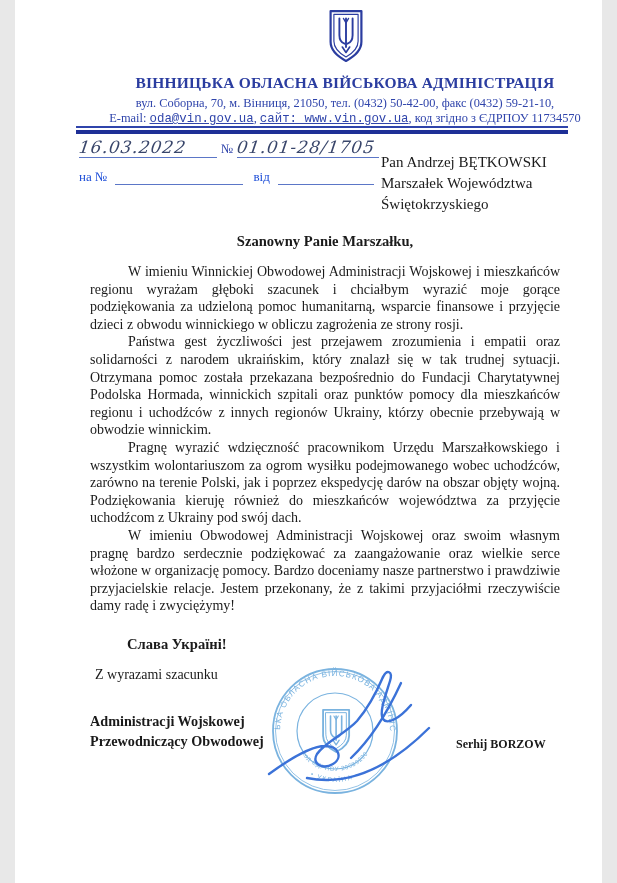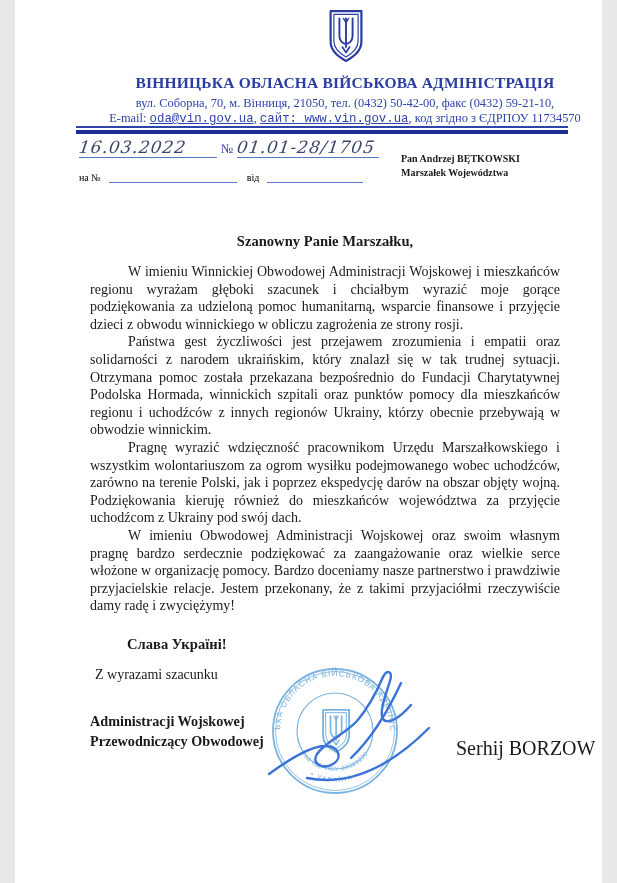--- a/index.html
+++ b/index.html
@@ -28,38 +28,38 @@
   .hand{
     font-family:"DejaVu Serif","Liberation Serif",serif;font-style:italic;
     color:#39466b;font-size:17px;letter-spacing:1px;transform:skewX(-8deg);
     display:inline-block;
   }
   .ref-row1{left:64px;top:137px;height:24px;}
   .hw-box{display:inline-block;border-bottom:1.4px solid #5b76c7;text-align:left;vertical-align:bottom;}
   .hw-date{width:138px;}
   .hw-num{width:142px;}
   .no-symbol{color:#2f44ab;font-size:13px;vertical-align:bottom;padding:0 4px 1px 4px;display:inline-block;}
-  .ref-row2{left:64px;top:169px;color:#000000;font-size:10px;}
+  .ref-row2{left:64px;top:169px;color:#1d4ed8;font-size:13px;}
   .blank{display:inline-block;border-bottom:1.4px solid #5b76c7;height:13px;vertical-align:bottom;}
   .blank1{width:128px;margin:0 10px 0 8px;}
   .blank2{width:96px;margin-left:8px;}
 
   
-  .recipient{left:386px;top:152px;font-weight:bold;font-size:10px;line-height:1.4;}
+  .recipient{left:366px;top:152px;font-weight:normal;font-size:15px;line-height:1.4;}
 
   
   .salutation{left:75px;top:233px;width:470px;text-align:center;font-weight:bold;font-size:14.6px;}
   .body-text{left:75px;top:263px;width:470px;font-size:14px;line-height:17.6px;text-align:justify;}
   .body-text p{margin:0;text-indent:38px;}
   .slava{left:112px;top:636px;font-weight:bold;font-size:14.6px;}
 
   
   .regards{left:80px;top:667px;font-size:14px;}
   .sign-title{left:75px;top:712px;font-weight:bold;font-size:14.2px;line-height:1.4;z-index:1;}
-  .signer-name{left:441px;top:737px;font-weight:normal;font-size:20px;z-index:1;}
+  .signer-name{left:441px;top:737px;font-weight:bold;font-size:12px;z-index:1;}
 
   
   .stamp{left:255px;top:666px;width:130px;height:130px;z-index:2;opacity:.9;}
   .stamp-ring-text{font-family:"Liberation Sans","DejaVu Sans",sans-serif;fill:#6cabdc;}
   .sig{left:236px;top:660px;width:190px;height:140px;z-index:3;}
 </style>
 </head>
 <body>
 
 <svg width="0" height="0" style="position:absolute" aria-hidden="true">
@@ -90,20 +90,21 @@
     <div class="thin"></div>
     <div class="thick"></div>
   </div>
 
   <div class="abs ref-row1"><span class="hw-box hw-date"><span class="hand">16.03.2022</span></span><span class="no-symbol">№</span><span class="hw-box hw-num"><span class="hand">01.01-28/1705</span></span></div>
   <div class="abs ref-row2"><span>на №</span><span class="blank blank1"></span><span>від</span><span class="blank blank2"></span></div>
 
   <div class="abs recipient">
     <div>Pan Andrzej BĘTKOWSKI</div>
     <div>Marszałek Województwa</div>
+    <div>Świętokrzyskiego</div>
   </div>
 
   <div class="abs salutation">Szanowny Panie Marszałku,</div>
 
   <div class="abs body-text">
     <p>W imieniu Winnickiej Obwodowej Administracji Wojskowej i mieszkańców regionu wyrażam głęboki szacunek i  chciałbym wyrazić moje gorące podziękowania za udzieloną pomoc humanitarną, wsparcie finansowe i przyjęcie dzieci z obwodu winnickiego w obliczu zagrożenia ze strony rosji.</p>
     <p>Państwa gest życzliwości jest przejawem zrozumienia i empatii oraz solidarności z narodem ukraińskim, który znalazł się w tak trudnej sytuacji. Otrzymana pomoc została przekazana bezpośrednio do Fundacji Charytatywnej Podolska Hormada, winnickich szpitali oraz punktów pomocy dla mieszkańców regionu i uchodźców z innych regionów Ukrainy, którzy obecnie przebywają w obwodzie winnickim.</p>
     <p>Pragnę wyrazić wdzięczność pracownikom Urzędu Marszałkowskiego i wszystkim wolontariuszom za ogrom wysiłku podejmowanego wobec uchodźców, zarówno na terenie Polski, jak i poprzez ekspedycję darów na obszar objęty wojną. Podziękowania kieruję również do mieszkańców województwa za przyjęcie uchodźcom z Ukrainy pod swój dach.</p>
     <p>W imieniu Obwodowej Administracji Wojskowej oraz swoim własnym pragnę bardzo serdecznie podziękować za zaangażowanie oraz wielkie serce włożone w organizację pomocy. Bardzo doceniamy nasze partnerstwo i prawdziwie przyjacielskie relacje. Jestem przekonany, że z takimi przyjaciółmi rzeczywiście damy radę i zwyciężymy!</p>
   </div>

